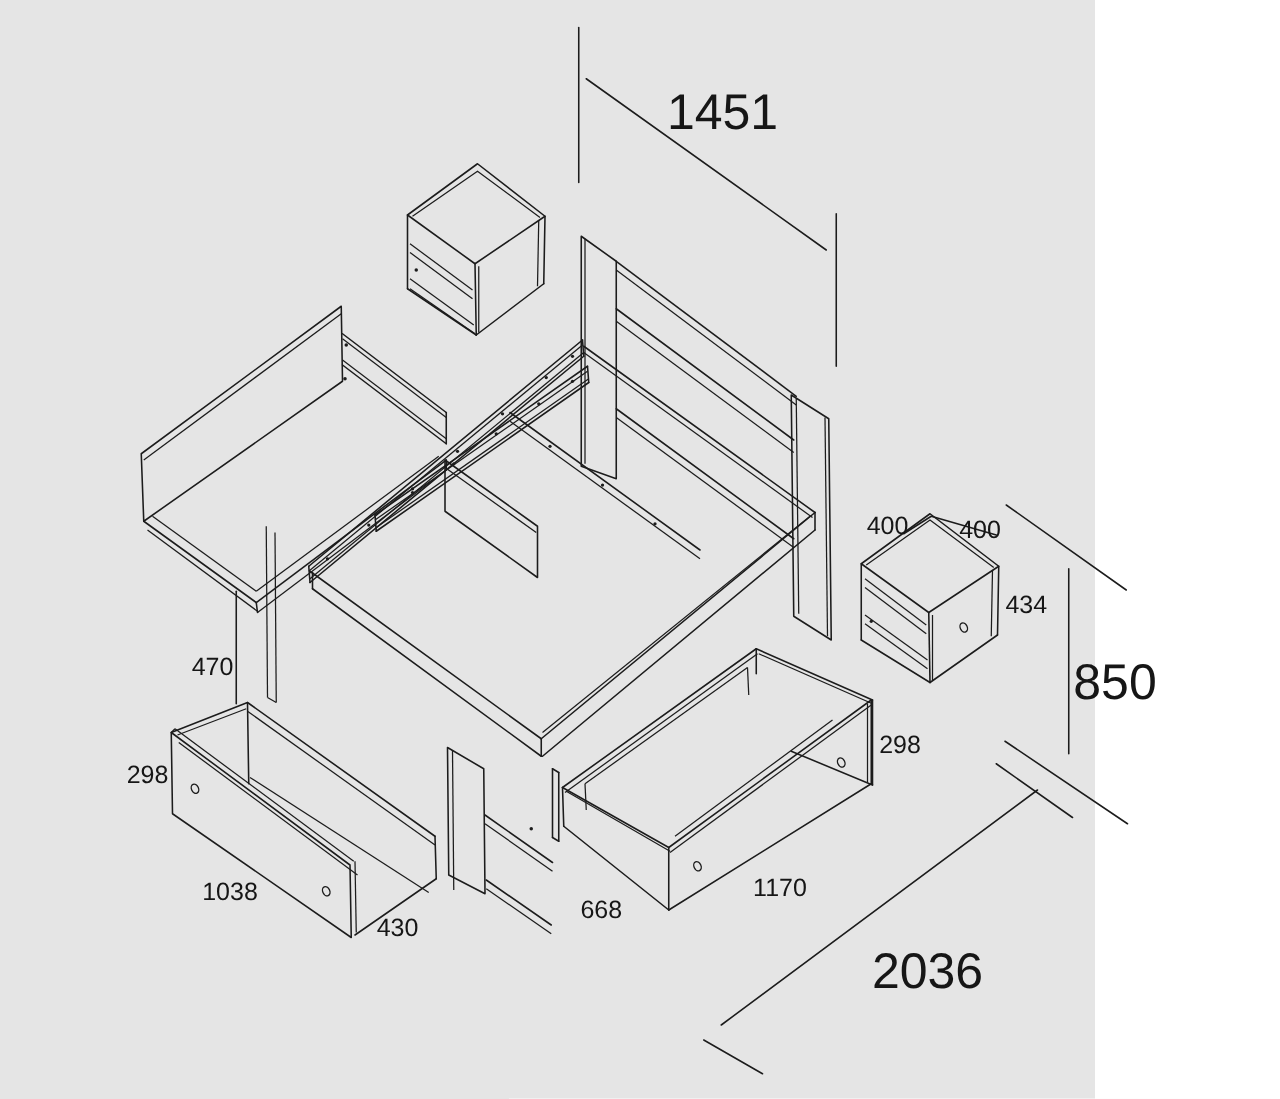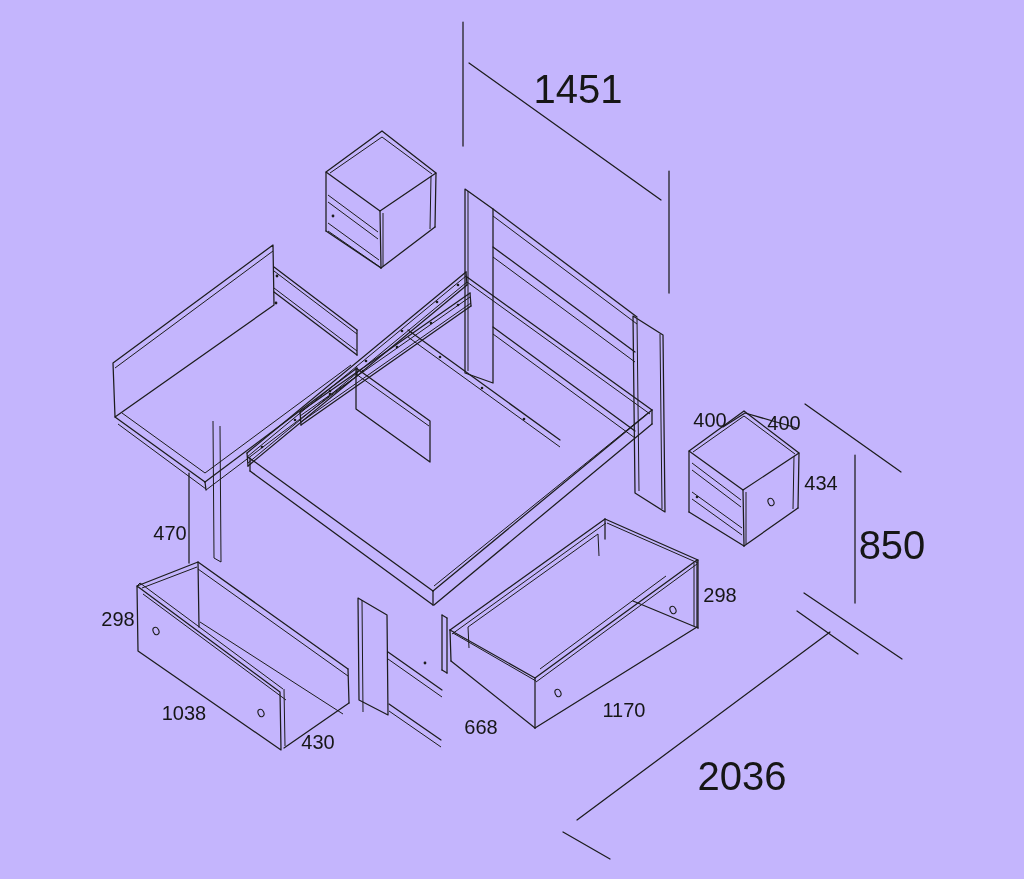--- a/index.html
+++ b/index.html
@@ -1,17 +1,17 @@
 <!DOCTYPE html>
 <html><head>
 <meta charset="utf-8">
 <style>
   html,body{margin:0;padding:0;background:#ffffff;}
   body{width:1024px;height:879px;overflow:hidden;font-family:"Liberation Sans",sans-serif;}
-  .canvas{width:1024px;height:879px;background:#c4b5fd;position:relative;text-decoration:underline;}
+  .canvas{width:876px;height:879px;background:#e5e5e5;position:relative;text-decoration:underline;}
   svg{display:block;}
   .ln{stroke:#1c1c1c;stroke-width:1.25;fill:none;stroke-linecap:round;stroke-linejoin:round;}
   .thin{stroke:#1c1c1c;stroke-width:1;fill:none;}
   .hole{stroke:#1c1c1c;stroke-width:1.1;fill:none;}
   .dot{fill:#1c1c1c;stroke:none;}
   .dim-big{font-family:"Liberation Sans",sans-serif;font-size:40px;fill:#161616;text-anchor:middle;}
   .dim-small{font-family:"Liberation Sans",sans-serif;font-size:20px;fill:#161616;text-anchor:middle;}
 </style>
 </head>
 <body>

